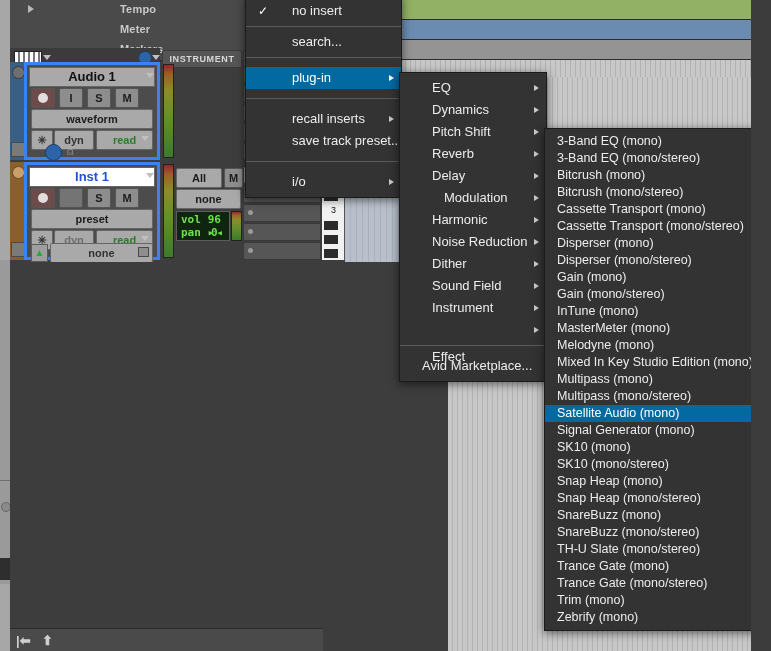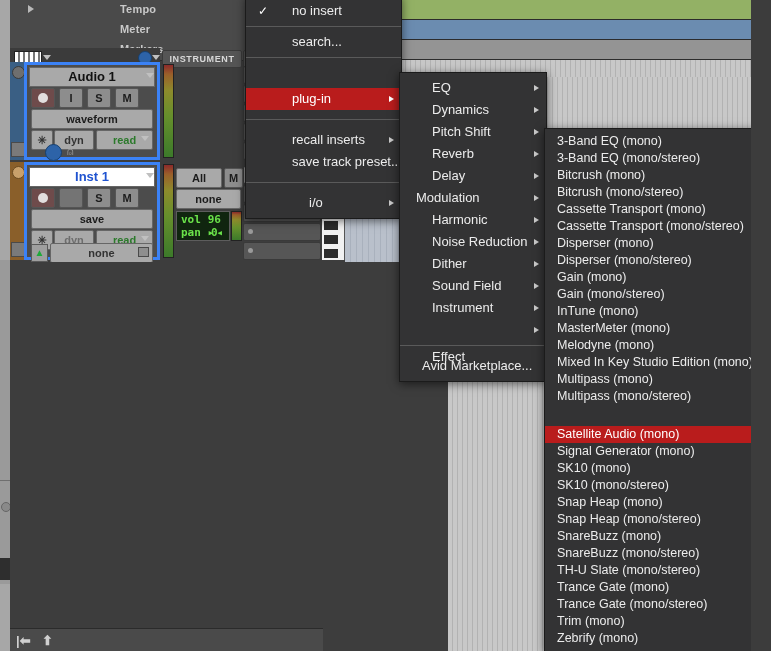--- a/index.html
+++ b/index.html
@@ -87,21 +87,21 @@
 
   
   .botbar{position:absolute;left:10px;bottom:0;height:22px;background:#4a4a4a;border-top:1px solid #2b2b2b;}
   .boticon{position:absolute;top:4px;color:#d0d0d0;font-size:13px;font-weight:bold;}
 
   
   .menu{position:absolute;background:#333334;border:1px solid #1b1b1b;
         box-shadow:0 2px 9px rgba(0,0,0,.55);z-index:50;}
   .mi{position:relative;height:22px;line-height:22px;color:#ececec;font-size:13px;white-space:nowrap;}
   .mi .lbl{position:absolute;}
-  .mi.hl{background:#b91c1c;color:#fff;margin-top:21px;}
+  .mi.hl{background:#0369a1;color:#fff;}
   .mi .sub{position:absolute;right:7px;top:8px;width:0;height:0;
            border-left:5px solid #c8c8c8;border-top:3.5px solid transparent;border-bottom:3.5px solid transparent;}
   .mi.hl .sub{border-left-color:#fff;}
   .mi .chk{position:absolute;left:12px;color:#fff;font-size:12px;}
   .msep{height:1px;background:#5a5a5a;margin:4px 0;}
   .mgap{height:5px;}
   .plugmenu .mi{height:17px;line-height:17px;font-size:12.5px;}
   .plugmenu .mi .lbl{left:12px;}
 </style>
 </head>
@@ -184,21 +184,21 @@
       <div class="namebar selected">Inst 1</div>
       <span class="caret namecaret"></span>
       <div class="btnrow">
         <div class="sqbtn recbtn" style="left:0;">
           <div class="recdot"></div>
         </div>
         <div class="sqbtn" style="left:28px;background:#747474;"></div>
         <div class="sqbtn" style="left:56px;">S</div>
         <div class="sqbtn" style="left:84px;">M</div>
       </div>
-      <div class="wide" style="top:44px;">save</div>
+      <div class="wide" style="top:44px;">preset</div>
       <div class="dynrow" style="top:65px;">
         <div class="minibtn" style="left:0;width:20px;">✳</div>
         <div class="minibtn" style="left:23px;width:38px;color:#6d6d6d;">dyn</div>
         <div class="minibtn readbtn" style="left:65px;right:0;">read</div>
         <span class="caret" style="position:absolute;right:4px;top:6px;"></span>
       </div>
       <div class="lastrow" style="top:78px;">
         <div style="position:absolute;left:0;top:1px;width:15px;height:16px;background:#9f9f9f;border:1px solid #5a5a5a;color:#1faa3a;font-size:10px;text-align:center;line-height:16px;">▲</div>
         <div class="minibtn" style="left:19px;right:0;">none</div>
         <div style="position:absolute;right:4px;top:4px;width:9px;height:8px;border:1px solid #4a4a4a;background:#8e8e8e;"></div>
@@ -302,21 +302,21 @@
       <span class="lbl" style="left:46px;">recall inserts</span>
       <span class="sub"></span>
     </div>
     <div class="mi">
       <span class="lbl" style="left:46px;">save track preset...</span>
     </div>
     <div class="mgap"></div>
     <div class="msep"></div>
     <div class="mgap"></div>
     <div class="mi">
-      <span class="lbl" style="left:46px;margin-left:17px;">i/o</span>
+      <span class="lbl" style="left:46px;">i/o</span>
       <span class="sub"></span>
     </div>
   </div>
 
   <div class="menu" style="left:399px;top:72px;width:146px;padding:4px 0;">
     <div class="mi">
         <span class="lbl" style="left:32px;">EQ</span>
         <span class="sub"></span>
       </div>
     <div class="mi">
@@ -329,21 +329,21 @@
       </div>
     <div class="mi">
         <span class="lbl" style="left:32px;">Reverb</span>
         <span class="sub"></span>
       </div>
     <div class="mi">
         <span class="lbl" style="left:32px;">Delay</span>
         <span class="sub"></span>
       </div>
     <div class="mi">
-        <span class="lbl" style="left:16px;">Modulation</span>
+        <span class="lbl" style="left:44px;">Modulation</span>
         <span class="sub"></span>
       </div>
     <div class="mi">
         <span class="lbl" style="left:32px;">Harmonic</span>
         <span class="sub"></span>
       </div>
     <div class="mi">
         <span class="lbl" style="left:32px;">Noise Reduction</span>
         <span class="sub"></span>
       </div>

